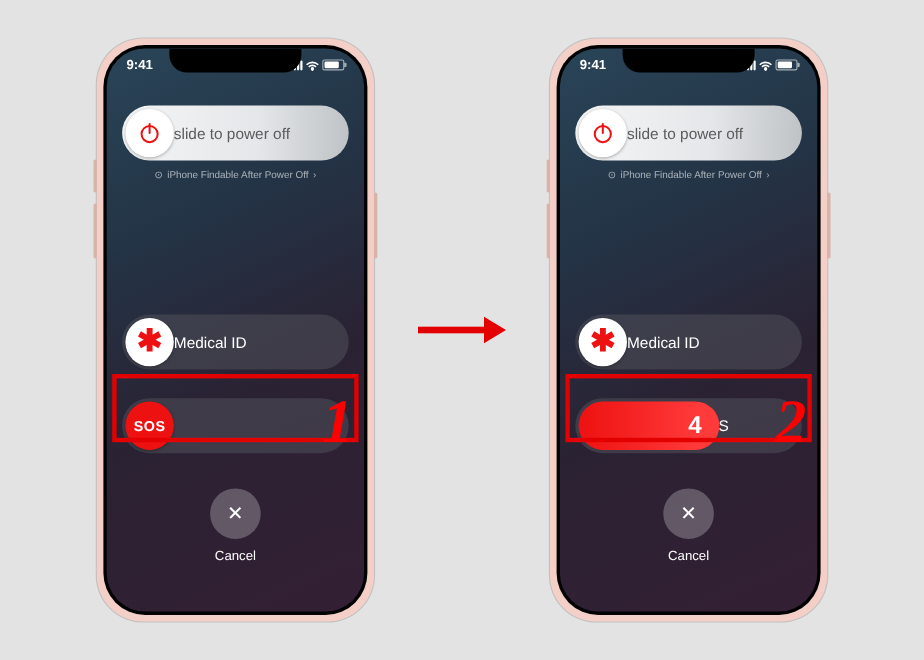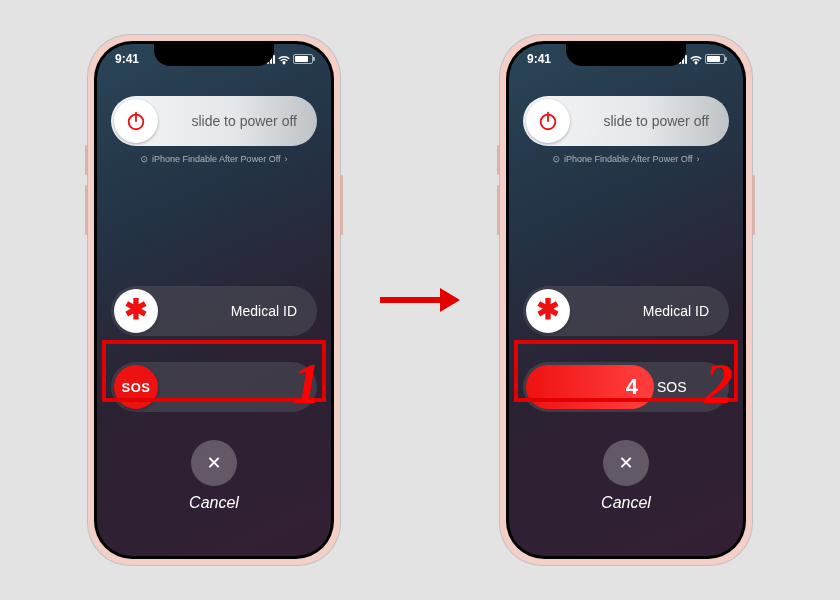--- a/index.html
+++ b/index.html
@@ -133,27 +133,27 @@
   .slider .thumb {
     width: 44px; height: 44px; border-radius: 50%;
     margin-left: 3px;
     background: #fff;
     display:flex; align-items:center; justify-content:center;
     flex: 0 0 44px;
     box-shadow: 0 1px 3px rgba(0,0,0,.3);
   }
   .slider .label {
     flex: 1;
-    text-align: right;
+    text-align: left;
     font-size: 14px;
     padding-right: 20px;
     white-space: nowrap;
   }
   .slider.power .label { color: #5b5b5b; }
-  .slider.dark  .label { color: #fff; margin-left: 24px; }
+  .slider.dark  .label { color: #fff; }
 
   .power-icon svg { width:22px; height:22px; }
   .star-icon {
     color: #e11; font-size: 28px; font-weight: 700;
     transform: translateY(-2px);
   }
   .sos-thumb {
     background: #e11 !important; color: #fff;
     font-size: 13px; font-weight: 800; letter-spacing: .5px;
   }
@@ -185,21 +185,21 @@
     left: 0; right: 0;
     bottom: 44px;
     display:flex; flex-direction:column; align-items:center; gap:8px;
   }
   .cancel-btn {
     width: 46px; height:46px; border-radius:50%;
     background: rgba(255,255,255,.25);
     display:flex; align-items:center; justify-content:center;
     color:#fff; font-size:18px;
   }
-  .cancel-label { font-size:16px; color:#fff;font-style:italic; }
+  .cancel-label { font-size:12px; color:#fff; }
 
   .highlight {
     position:absolute;
     border: 4px solid #e20000;
     left: 50%;
     width: 224px;
     height: 62px;
     top: 296px;
     transform: translateX(-50%);
     z-index: 20;

